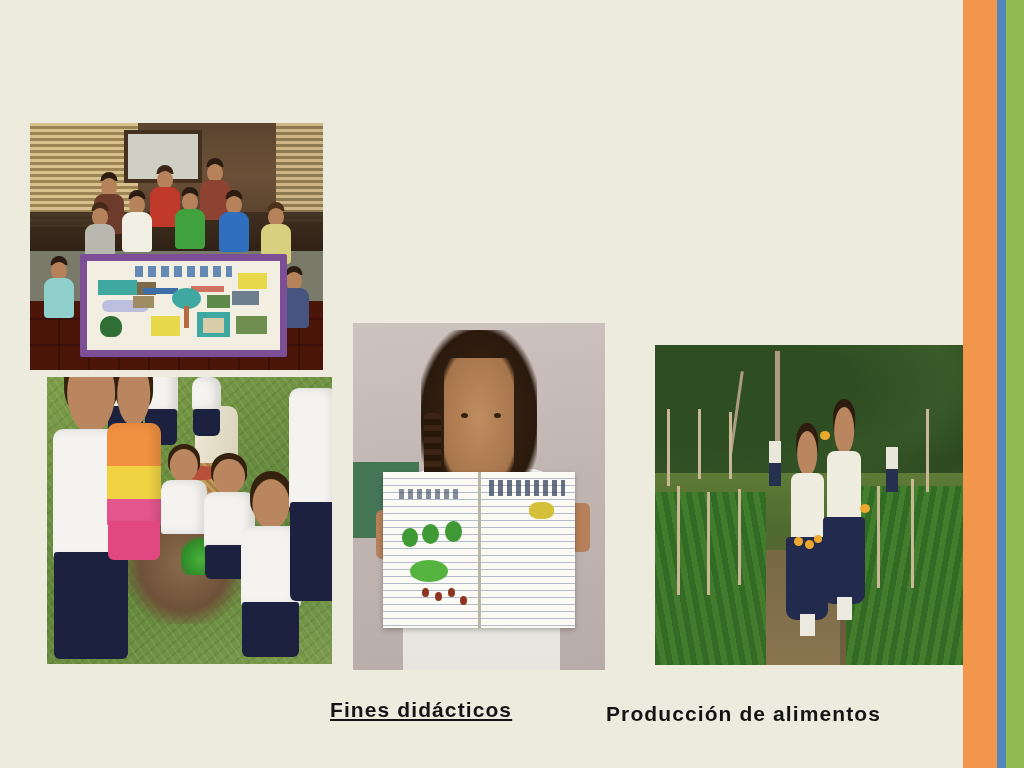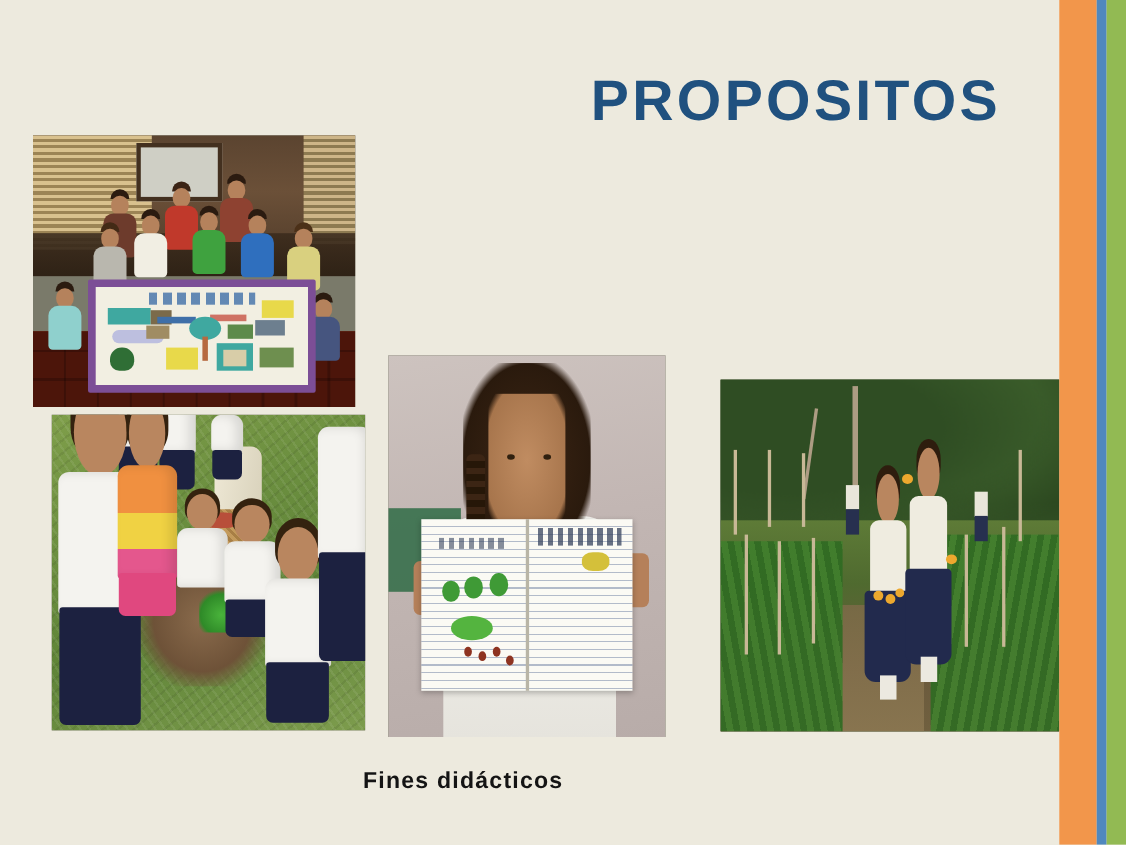--- a/index.html
+++ b/index.html
@@ -63,21 +63,21 @@
   
   .caption {
     position: absolute;
     font-size: 21px;
     font-weight: bold;
     letter-spacing: 1.1px;
     color: #141414;
     white-space: nowrap;
   }
   #caption-valores     { left: 33px;  top: 686px; }
-  #caption-fines       { left: 330px; top: 698px; }
+  #caption-fines       { left: 330px; top: 698px; text-decoration: underline; }
   #caption-produccion  { left: 606px; top: 702px; }
 
   
   .m-wall { left:0; top:0; width:100%; height:52%;
             background: linear-gradient(#5b4430 0%, #6b5038 40%, #4c3827 100%); }
   .m-blinds { left:0; top:0; width:37%; height:42%;
             background: repeating-linear-gradient(180deg,#d9c18e 0px,#d9c18e 3px,#9c8455 3px,#9c8455 6px); }
   .m-blinds2 { left:84%; top:0; width:16%; height:40%;
             background: repeating-linear-gradient(180deg,#cdb588 0px,#cdb588 3px,#8d7a51 3px,#8d7a51 6px); }
   .m-board { left:32%; top:3%; width:24%; height:18%;
@@ -186,21 +186,20 @@
   .fruit { position:absolute; border-radius:50%; background:#eda82e; }
   .h-person { position:absolute; }
   .h-person .p-top { position:absolute; left:0; top:0; width:100%; height:50%; background:#e9e6da; }
   .h-person .p-bot { position:absolute; left:0; top:48%; width:100%; height:52%; background:#27304f; }
 </style>
 </head>
 <body>
 
 <div id="slide" style="background: rgb(237, 234, 222);">
 
-  <div id="slide-title" style="color: rgb(32, 81, 127);">PROPOSITOS</div>
 
   <div class="photo" id="photo-mural">
     <div class="scene">
       <div class="layer m-wall"></div>
       <div class="layer m-blinds"></div>
       <div class="layer m-blinds2"></div>
       <div class="layer m-board"></div>
       <div class="layer m-darkband"></div>
       <div class="layer m-floor"></div>
 
@@ -417,18 +416,19 @@
         <div class="gshirt"></div>
           <div class="gskirt"></div>
           <div class="glegs"></div>
         <div class="fruit" style="left:-22%;top:-12%;width:10px;height:9px;"></div>
         <div class="fruit" style="left:96%;top:32%;width:10px;height:9px;"></div>
       </div>
     </div>
   </div>
 
   <div class="caption" id="caption-fines">Fines didácticos</div>
+  <div class="caption" id="caption-produccion">Producción de alimentos</div>
 
   <div class="bar" id="bar-orange" style="background: rgb(242, 150, 75);"></div>
   <div class="bar" id="bar-blue" style="background: rgb(80, 136, 190);"></div>
   <div class="bar" id="bar-green" style="background: rgb(146, 186, 83);"></div>
 
 </div>
 
 </body></html>

